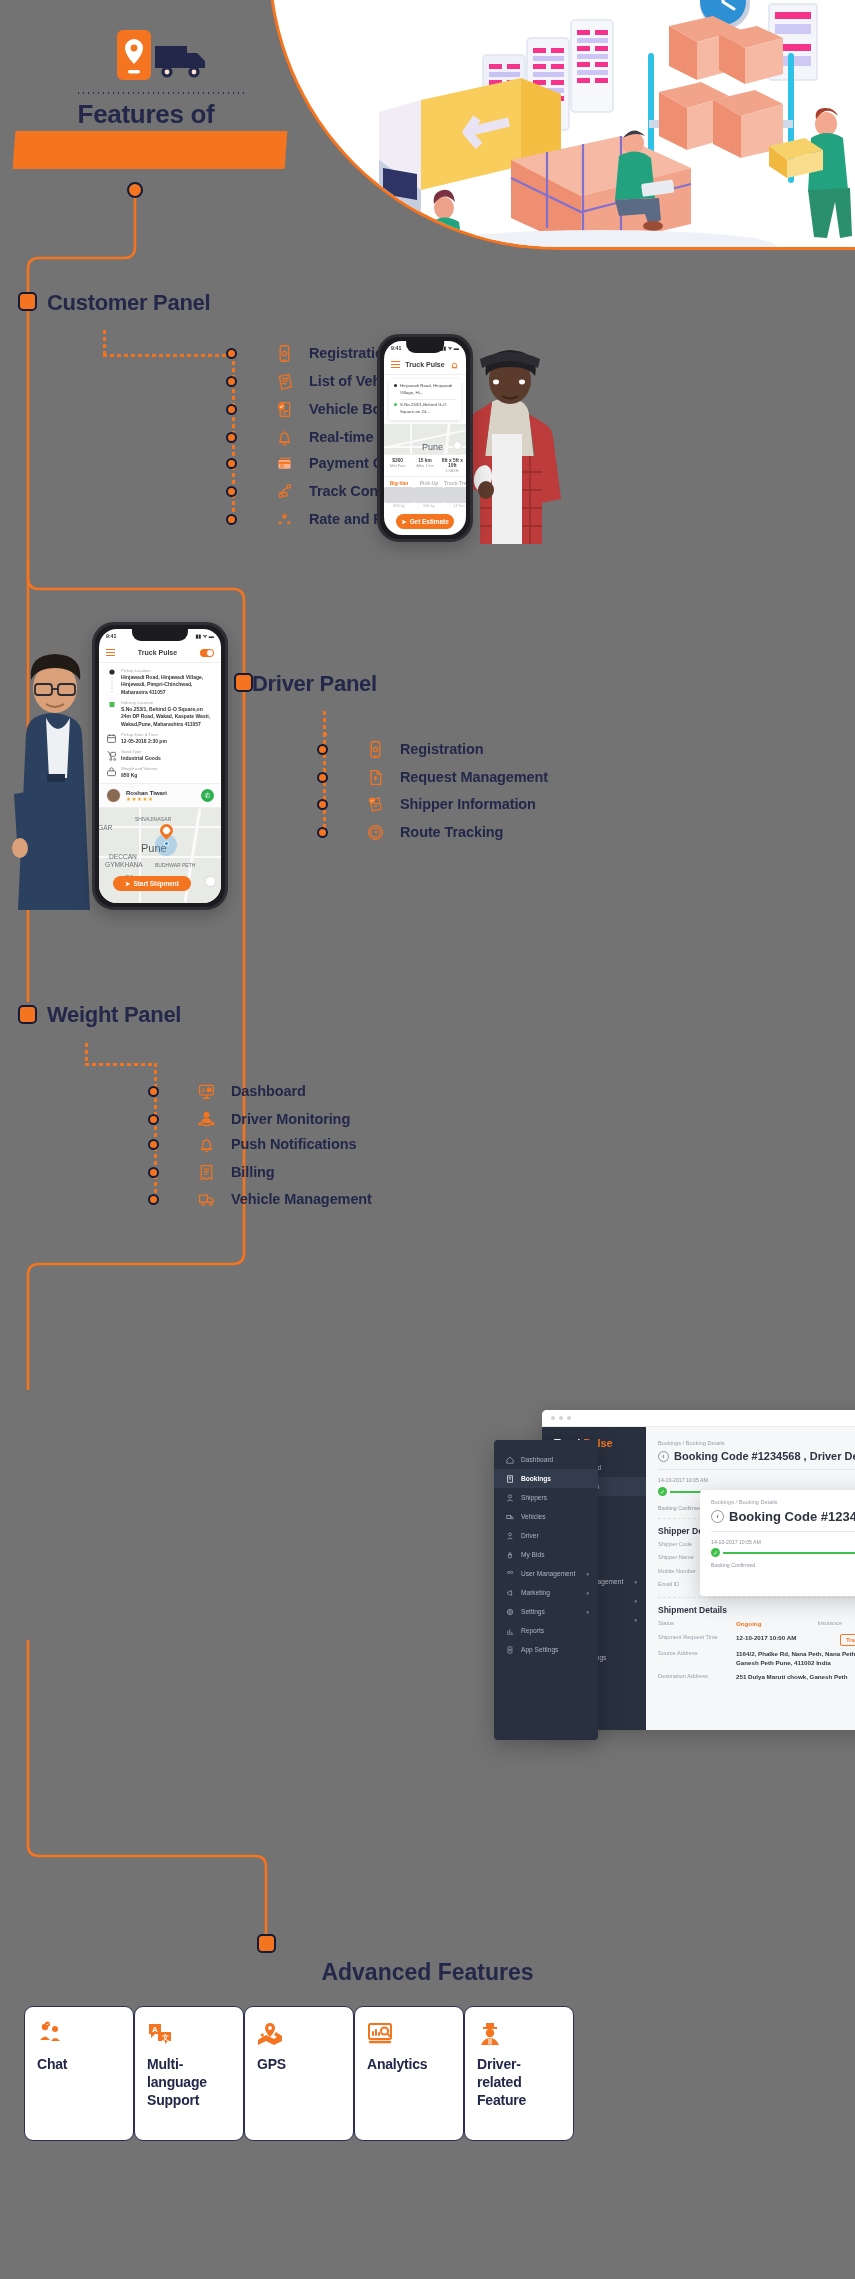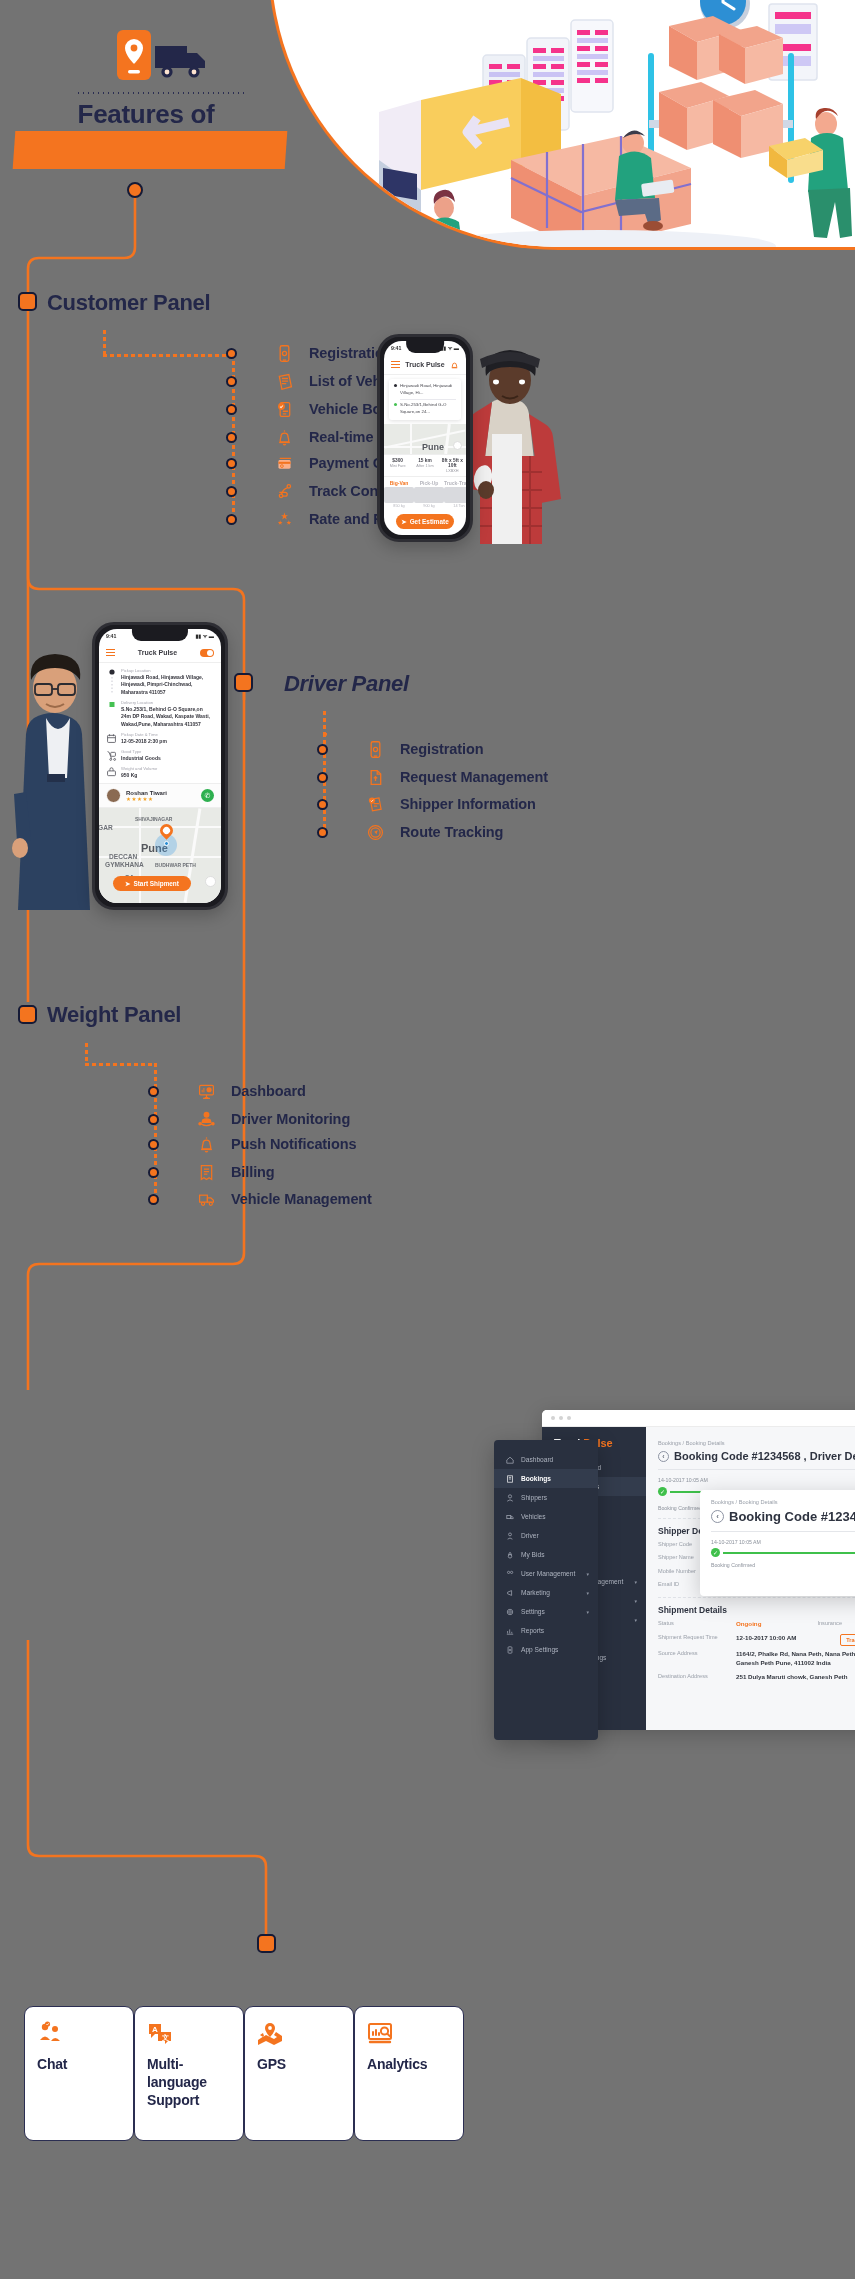--- a/index.html
+++ b/index.html
@@ -181,21 +181,21 @@
   .dot-g { width:3px;height:3px;border-radius:50%;background:#45c152;margin-top:1px;flex:0 0 auto;}
   .addr-sep { height:0.5px;background:#e9e9ee;margin:2.5px 0 2.5px 6px; }
 
   .mapbox {
     position: relative; flex: 1 1 auto;
     background: #e8eae6;
     overflow: hidden;
   }
   .road { position:absolute; background:#fafafa; }
   .map-lbl {
-    position:absolute; color:#6d7076; font-weight:700;
+    position:absolute; color:#6d7076; font-weight:400;
     white-space:nowrap;
   }
   .map-pin-halo{
     position:absolute;width:22px;height:22px;border-radius:50%;
     background:rgba(68,160,230,.32);
   }
   .map-pin{
     position:absolute;width:13px;height:13px;border-radius:50% 50% 50% 0;
     background:#f4741f;transform:rotate(-45deg);
   }
@@ -648,21 +648,21 @@
           </div>
       </div>
       <div class="cta">
         <span>➤</span>
         <span>Get Estimate</span>
       </div>
     </div>
   </div>
 
   <div class="node-sq" style="left:234px; top:673px;"></div>
-  <div class="sec-title" style="left:284px; top:671px;font-style:italic;">Driver Panel</div>
+  <div class="sec-title" style="left:252px; top:671px;">Driver Panel</div>
 
   <div class="dot-v" style="left:323px; top:711px; height:24px;"></div>
   <div class="dot-h" style="left:323px; top:733px; width:4px;"></div>
   <div class="dot-v" style="left:323px; top:733px; height:105px;"></div>
 
   <div class="feat-row" style="left:317px; top:738px;">
     <span class="feat-bullet"></span>
     <span class="feat-gap-a"></span>
     <span class="feat-icon">
       <svg viewBox="0 0 22 22" width="19" height="19" fill="none" stroke="#f4741f" stroke-width="1.5">
@@ -1201,20 +1201,21 @@
       <span class="adm-ico">
         <svg viewBox="0 0 10 10" width="8" height="8" fill="none" stroke="#aeb4c0" stroke-width="1">
             <rect x="2.6" y="1" width="4.8" height="8" rx="1"></rect>
             <circle cx="5" cy="5" r="1"></circle>
           </svg></span>
       <span>App Settings</span>
       </div>
   </div>
 
   <div class="node-sq" style="left:257px; top:1934px;"></div>
+  <div class="adv-title">Advanced Features</div>
 
   <div class="adv-card" style="left:24px; top:2006px;">
     <div class="adv-ico">
       <svg viewBox="0 0 26 26" width="26" height="26" fill="#f4741f">
         <circle cx="8" cy="6" r="3.2"></circle>
           <circle cx="18" cy="8" r="3"></circle>
         <path d="M3 19q5-7 10 0z"></path>
           <path d="M14 20q4-6 9 0z"></path>
         <circle cx="10.5" cy="3" r="2.6"></circle>
           <path d="M9.4 3.1l.9.9 1.6-1.8" stroke="#fff" stroke-width=".8" fill="none"></path>
@@ -1252,14 +1253,26 @@
         <rect x="2" y="3" width="22" height="15" rx="1.5"></rect>
         <path d="M6 14v-3M9 14v-5M12 14v-2" stroke-linecap="round"></path>
         <circle cx="17.5" cy="10" r="3.6"></circle>
           <path d="M20.4 12.8l2.6 2.6" stroke-linecap="round"></path>
         <path d="M3 21h20" stroke-width="2.4" stroke-linecap="round"></path>
       </svg>
     </div>
     <div class="adv-lbl">Analytics</div>
   </div>
 
+  <div class="adv-card" style="left:464px; top:2006px;">
+    <div class="adv-ico">
+      <svg viewBox="0 0 26 26" width="26" height="26" fill="#f4741f">
+        <path d="M6 6h14v2H6z"></path>
+          <path d="M9 2h8v4H9z"></path>
+        <circle cx="13" cy="12" r="4.2"></circle>
+        <path d="M4 24q3-7 9-7t9 7z"></path>
+        <path d="M11 17.5h4v6h-4z" fill="#fff" opacity=".55"></path>
+      </svg>
+    </div>
+    <div class="adv-lbl">Driver-related Feature</div>
+  </div>
 
 </div>
 
 </body></html>

